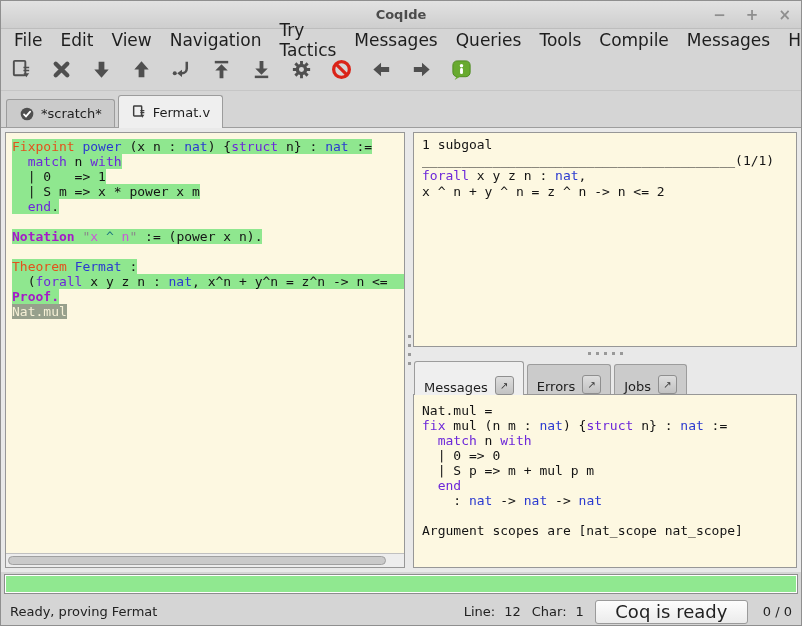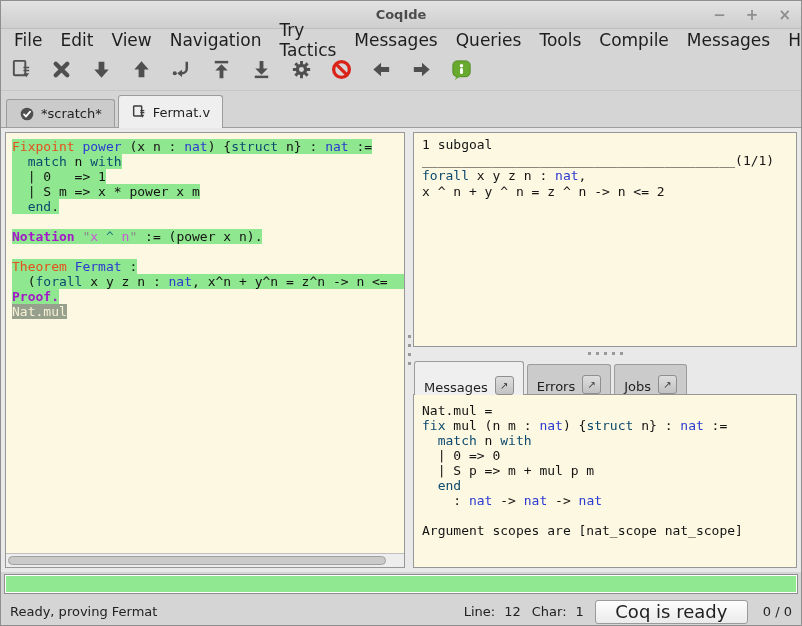--- a/index.html
+++ b/index.html
@@ -55,21 +55,21 @@
   .editor-code { position:absolute; left:0; right:0; top:0; bottom:14px; overflow:hidden; padding:6px 0 0 6px; }
   .code, .cl { font-family:"DejaVu Sans Mono", monospace; font-size:13px; line-height:15px; color:#141414; white-space:pre; }
   .cl { height:15px; }
   .goal-code .cl { line-height:15.5px; height:15.5px; }
   .hl-green { background:#8fe78f; }
   .hl-full  { background:#8fe78f; margin-right:-6px; }
   .hl-gray  { background:#97a08c; }
   .tok-kw { color:#e4511c; font-weight:normal; }
   .tok-id { color:#2b3ad0; }
   .tok-ty { color:#2b3ad0; }
-  .tok-kg { color:#0c4a6e; }
+  .tok-kg { color:#6d28d9; }
   .tok-kp { color:#a51ac8; font-weight:bold; }
   .tok-sq { color:#8a8a8a; }
   .tok-si { color:#c95ad6; }
   .tok-so { color:#20787e; }
   .tok-proc { color:#f6f0d6; }
   .hscroll {
     position:absolute; left:0; right:0; bottom:0; height:14px;
     background:#ededed; border-top:1px solid #c0c0c0;
   }
   .hthumb { position:absolute; left:2px; top:2px; height:9px; width:95%;

